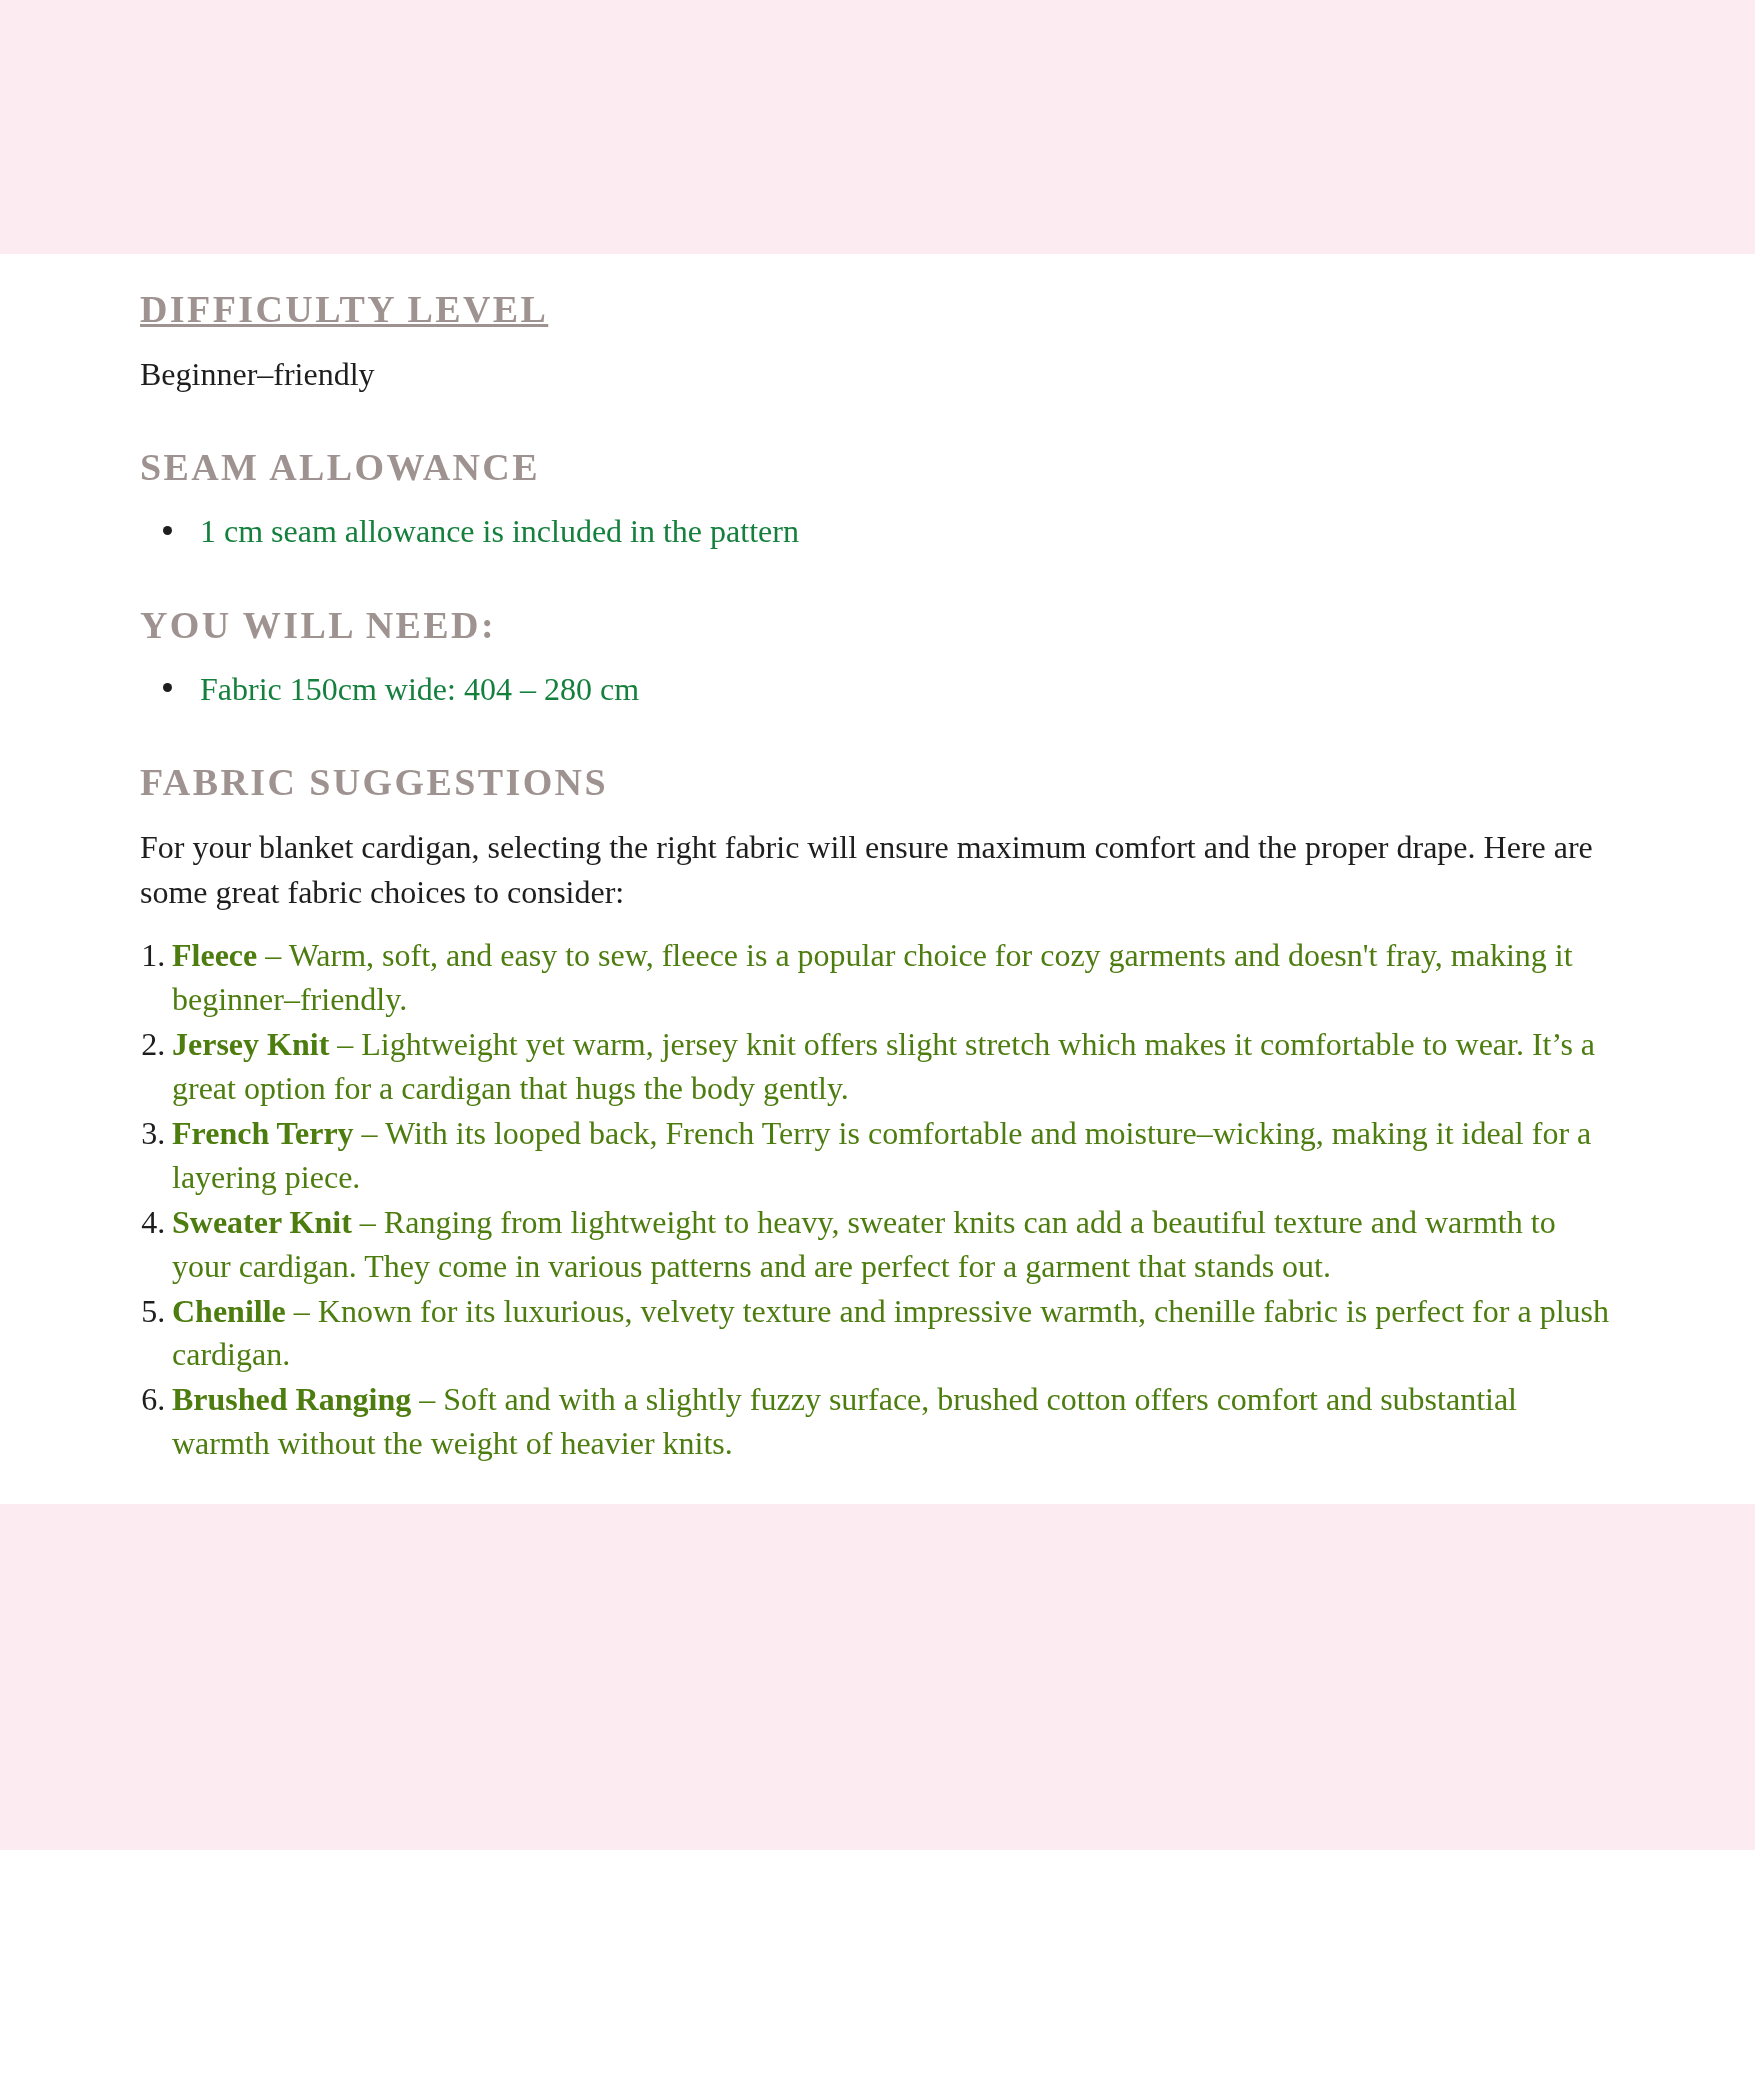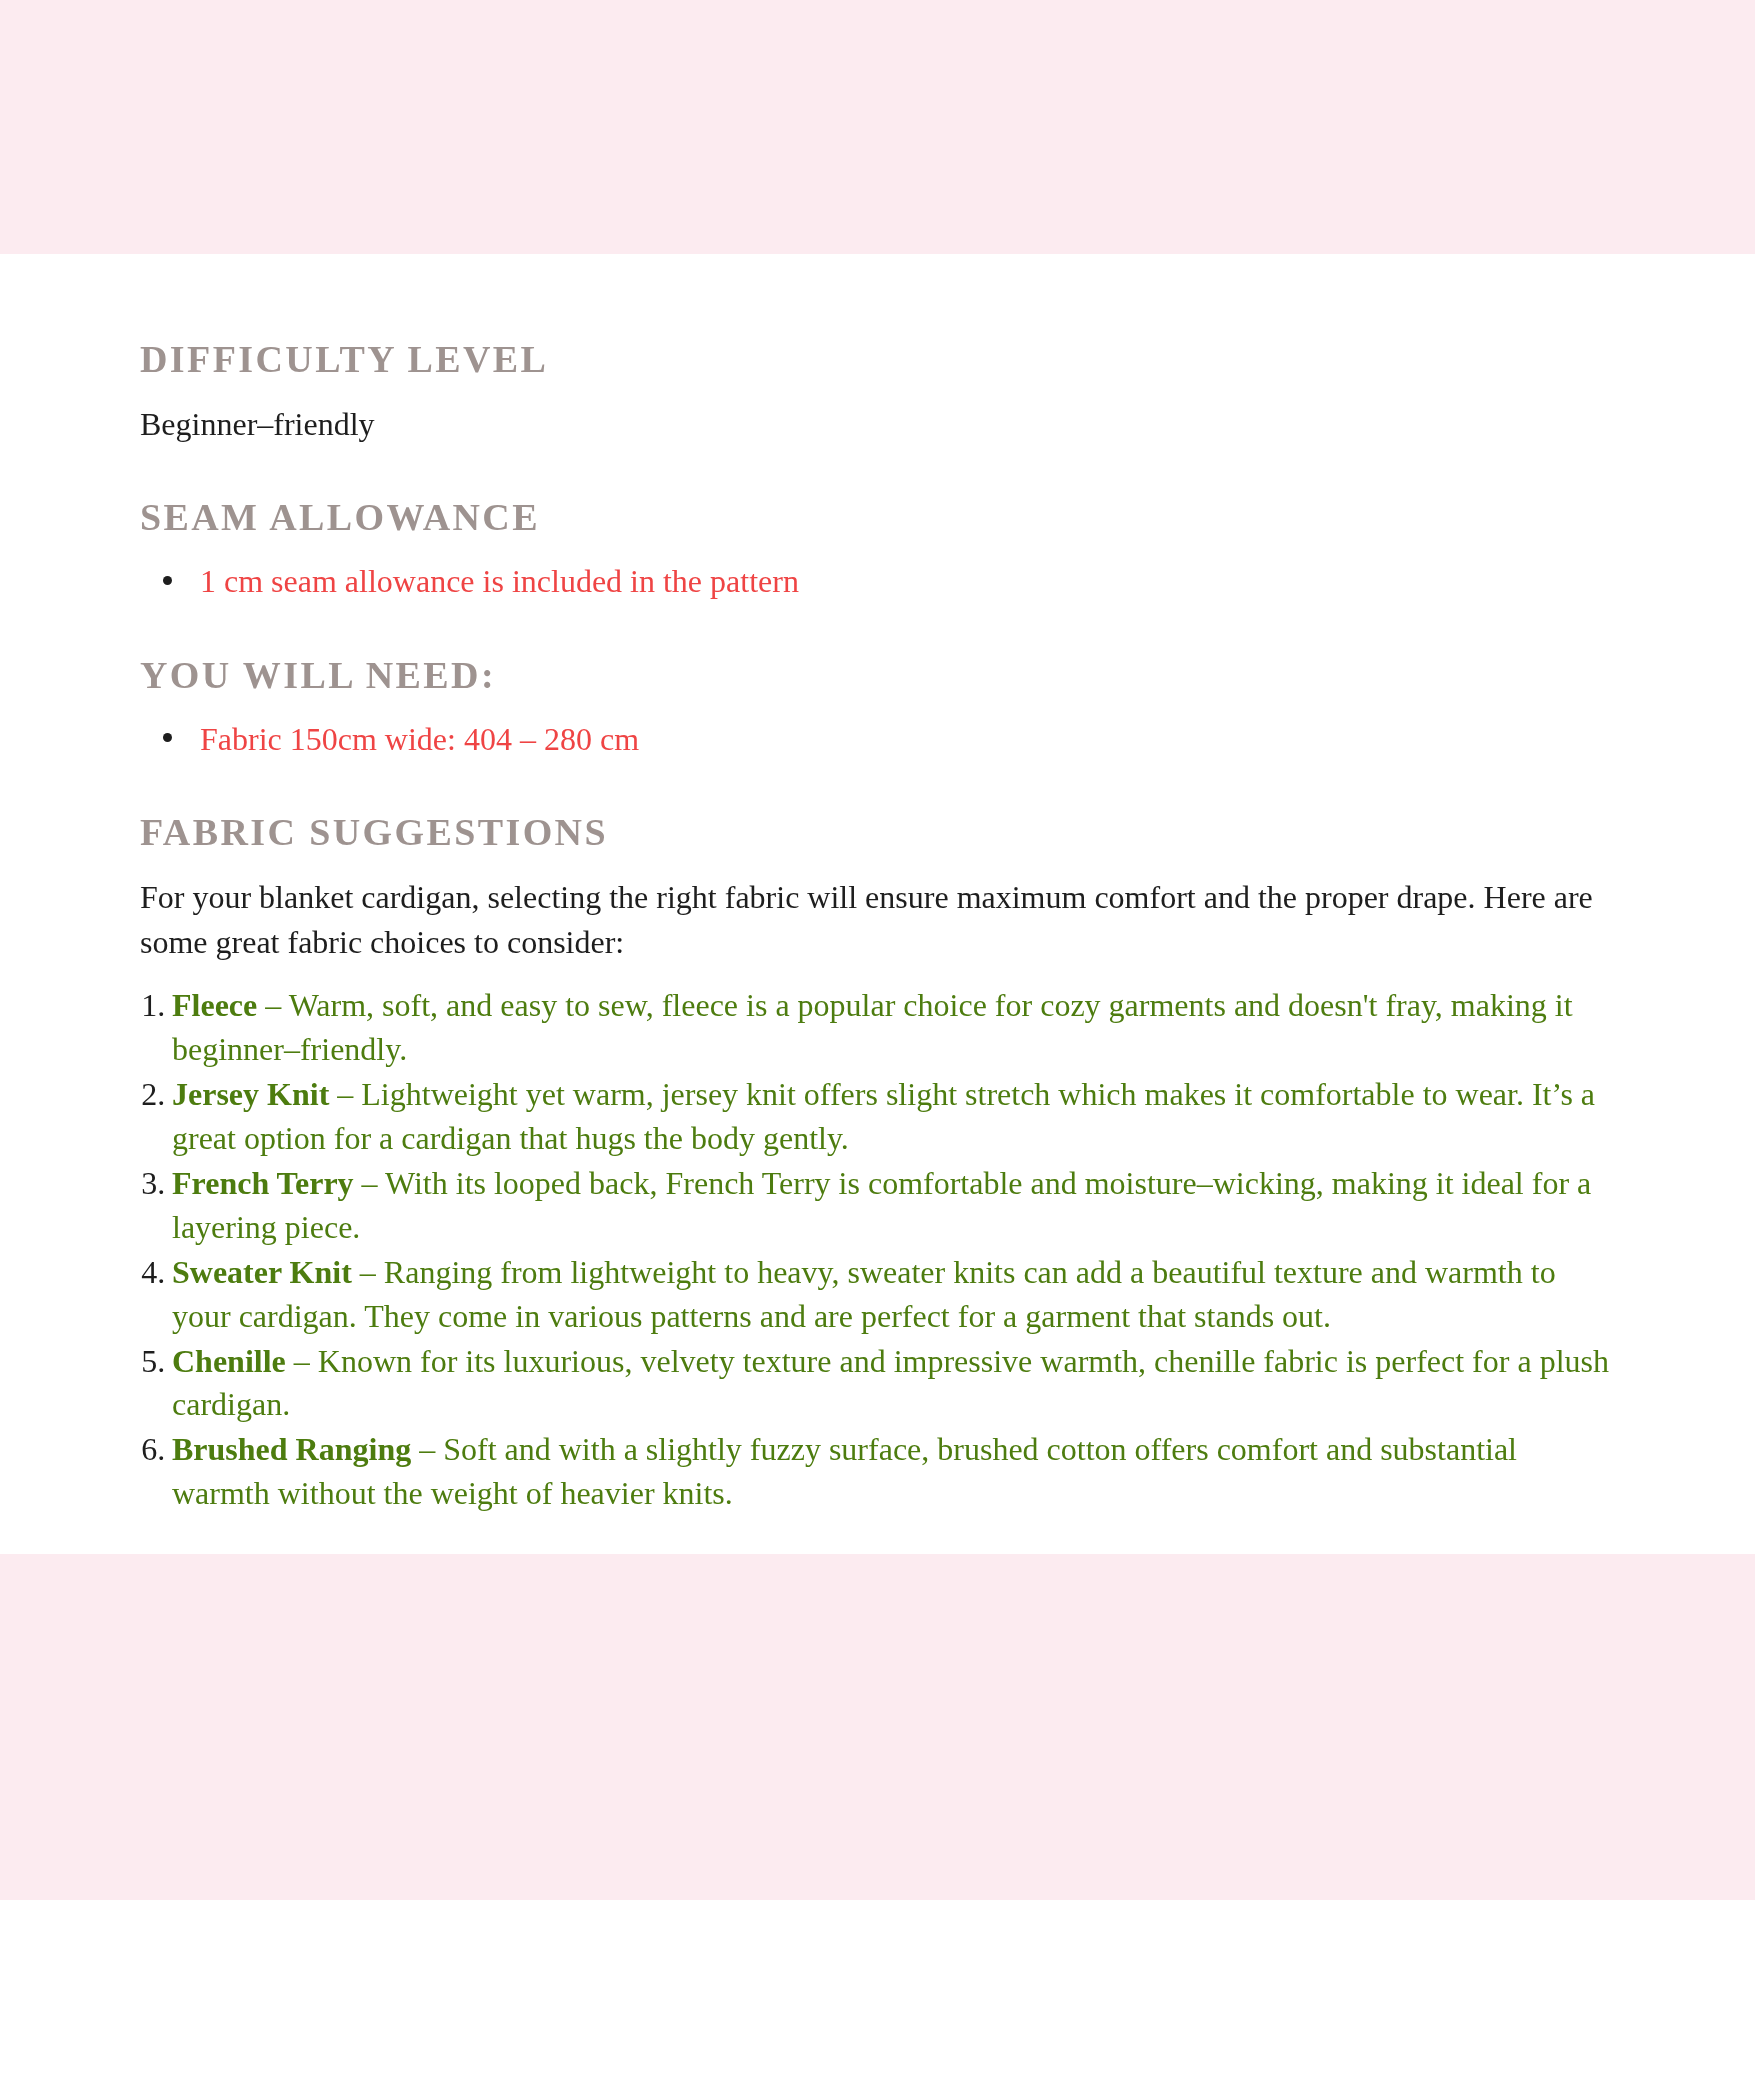--- a/index.html
+++ b/index.html
@@ -43,42 +43,42 @@
     font-weight: bold;
     font-size: 38px;
     letter-spacing: 2.4px;
     margin: 0;
     line-height: 1.05;
     transform: scaleX(1.0);
     transform-origin: left center;
     white-space: nowrap;
   }
 
-  .heading-difficulty { padding-top: 86px; }
+  .heading-difficulty { padding-top: 36px; text-decoration: underline; }
   .heading-seam       { padding-top: 51px; }
   .heading-need       { padding-top: 51px; }
   .heading-fabric     { padding-top: 51px; }
 
   p.body-text {
     font-size: 32px;
     color: #1e1e1e;
     line-height: 1.42;
     margin: 0;
     padding-top: 22px;
   }
 
   ul.bullet-list {
     list-style: none;
     margin: 0;
     padding: 21px 0 0 0;
   }
   ul.bullet-list li {
     position: relative;
     font-size: 32px;
-    color: #ef4444;
+    color: #15803d;
     line-height: 1.42;
     padding-left: 60px;
     margin: 0;
   }
   ul.bullet-list li .bullet-dot {
     position: absolute;
     left: 23px;
     top: 0.52em;
     width: 9.2px;
     height: 9.2px;

